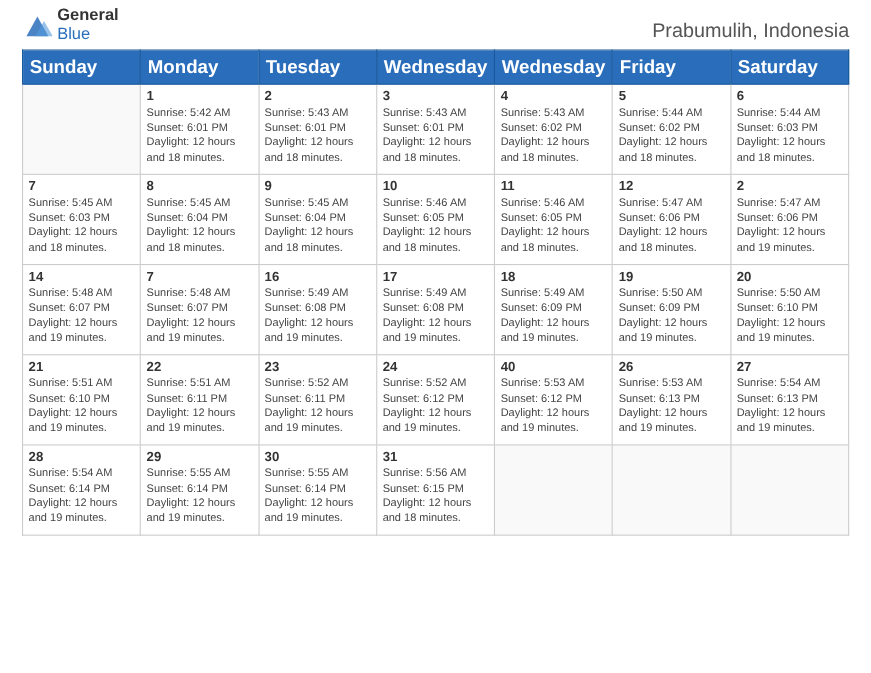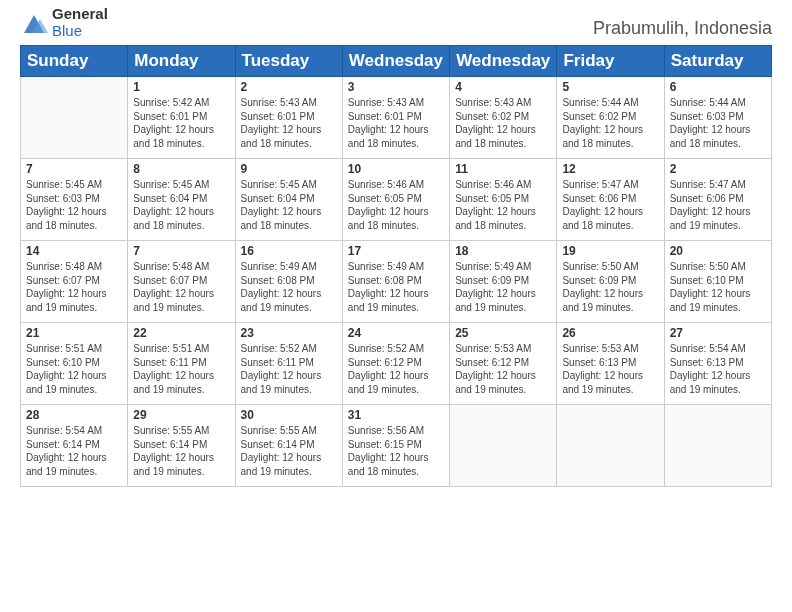--- a/index.html
+++ b/index.html
@@ -182,21 +182,21 @@
         </tr>
         <tr>
           <td><span class="day-num">21</span>
         <span class="day-info">Sunrise: 5:51 AM<br>Sunset: 6:10 PM<br>Daylight: 12 hours and 19 minutes.</span></td>
           <td><span class="day-num">22</span>
         <span class="day-info">Sunrise: 5:51 AM<br>Sunset: 6:11 PM<br>Daylight: 12 hours and 19 minutes.</span></td>
           <td><span class="day-num">23</span>
         <span class="day-info">Sunrise: 5:52 AM<br>Sunset: 6:11 PM<br>Daylight: 12 hours and 19 minutes.</span></td>
           <td><span class="day-num">24</span>
         <span class="day-info">Sunrise: 5:52 AM<br>Sunset: 6:12 PM<br>Daylight: 12 hours and 19 minutes.</span></td>
-          <td><span class="day-num">25</span>
+          <td><span class="day-num">40</span>
         <span class="day-info">Sunrise: 5:53 AM<br>Sunset: 6:12 PM<br>Daylight: 12 hours and 19 minutes.</span></td>
           <td><span class="day-num">26</span>
         <span class="day-info">Sunrise: 5:53 AM<br>Sunset: 6:13 PM<br>Daylight: 12 hours and 19 minutes.</span></td>
           <td><span class="day-num">27</span>
         <span class="day-info">Sunrise: 5:54 AM<br>Sunset: 6:13 PM<br>Daylight: 12 hours and 19 minutes.</span></td>
         </tr>
         <tr>
           <td><span class="day-num">28</span>
         <span class="day-info">Sunrise: 5:54 AM<br>Sunset: 6:14 PM<br>Daylight: 12 hours and 19 minutes.</span></td>
           <td><span class="day-num">29</span>

